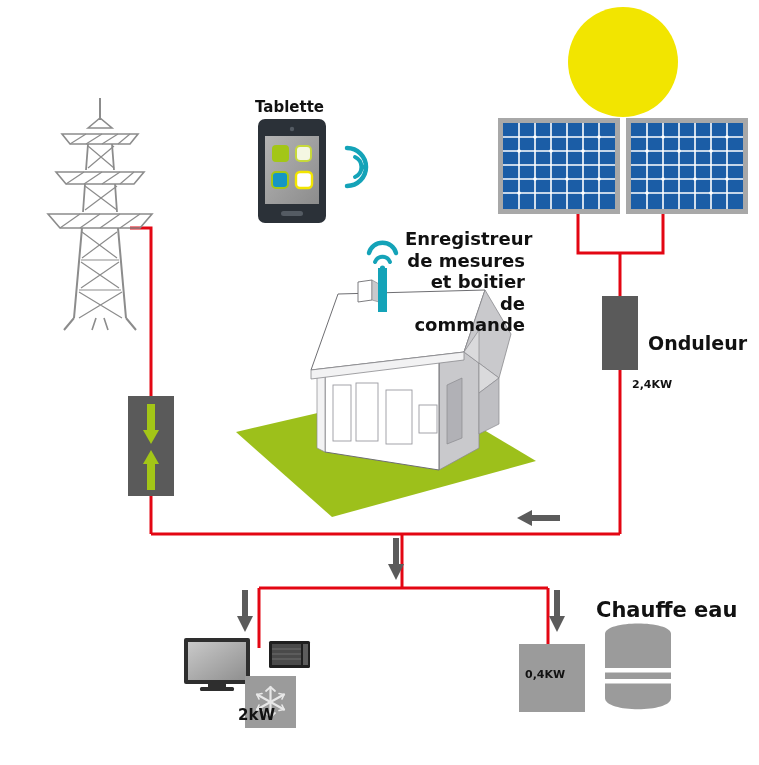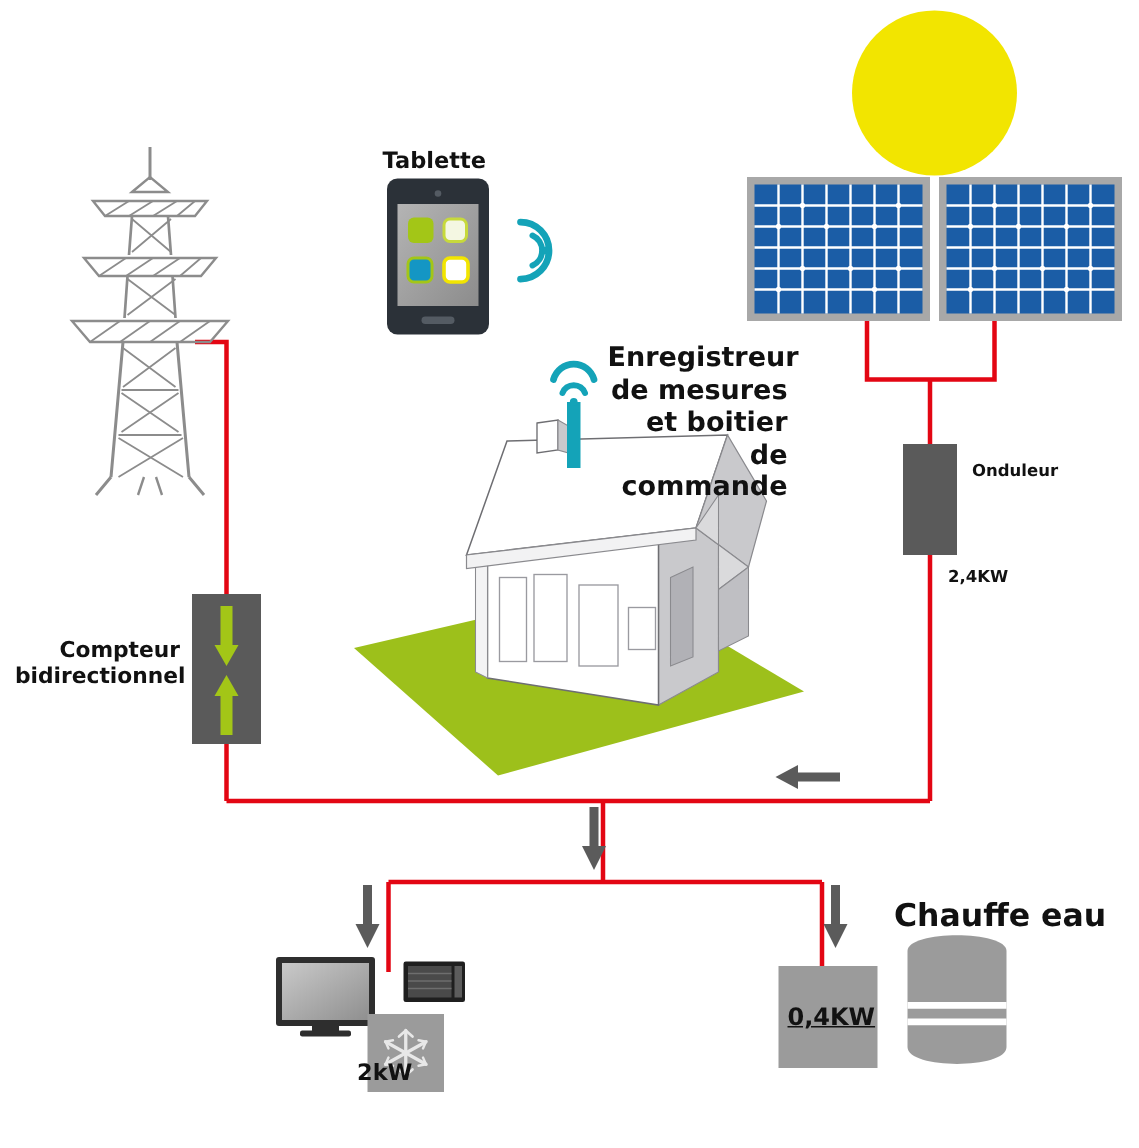--- a/index.html
+++ b/index.html
@@ -301,27 +301,25 @@
   </svg>
   </div>
 
   <div class="lbl" style="left:255px;top:98px;font-size:15px;">Tablette</div>
 
   <div class="lbl" style="left:405px;top:228px;font-size:18px;text-align:right;width:120px;">Enregistreur
 de mesures
 et boitier
 de commande</div>
 
-  <div class="lbl" style="left:648px;top:307px;font-size:11px;">Onduleur</div>
+  <div class="lbl" style="left:648px;top:332px;font-size:19px;">Onduleur</div>
 
   <div class="lbl" style="left:632px;top:378px;font-size:11px;">2,4KW</div>
 
-  <div class="lbl" style="left:10px;top:426px;font-size:14.5px;text-align:right;width:110px;">Compteur
-bidirectionnel</div>
 
   <div class="lbl" style="left:596px;top:598px;font-size:21px;">Chauffe eau</div>
 
-  <div class="lbl" style="left:525px;top:668px;font-size:16px;text-decoration:underline;">0,4KW</div>
+  <div class="lbl" style="left:525px;top:668px;font-size:11px;">0,4KW</div>
 
 
   <div class="lbl" style="left:238px;top:706px;font-size:15px;">2kW</div>
 
 </div>
 
 </body></html>

